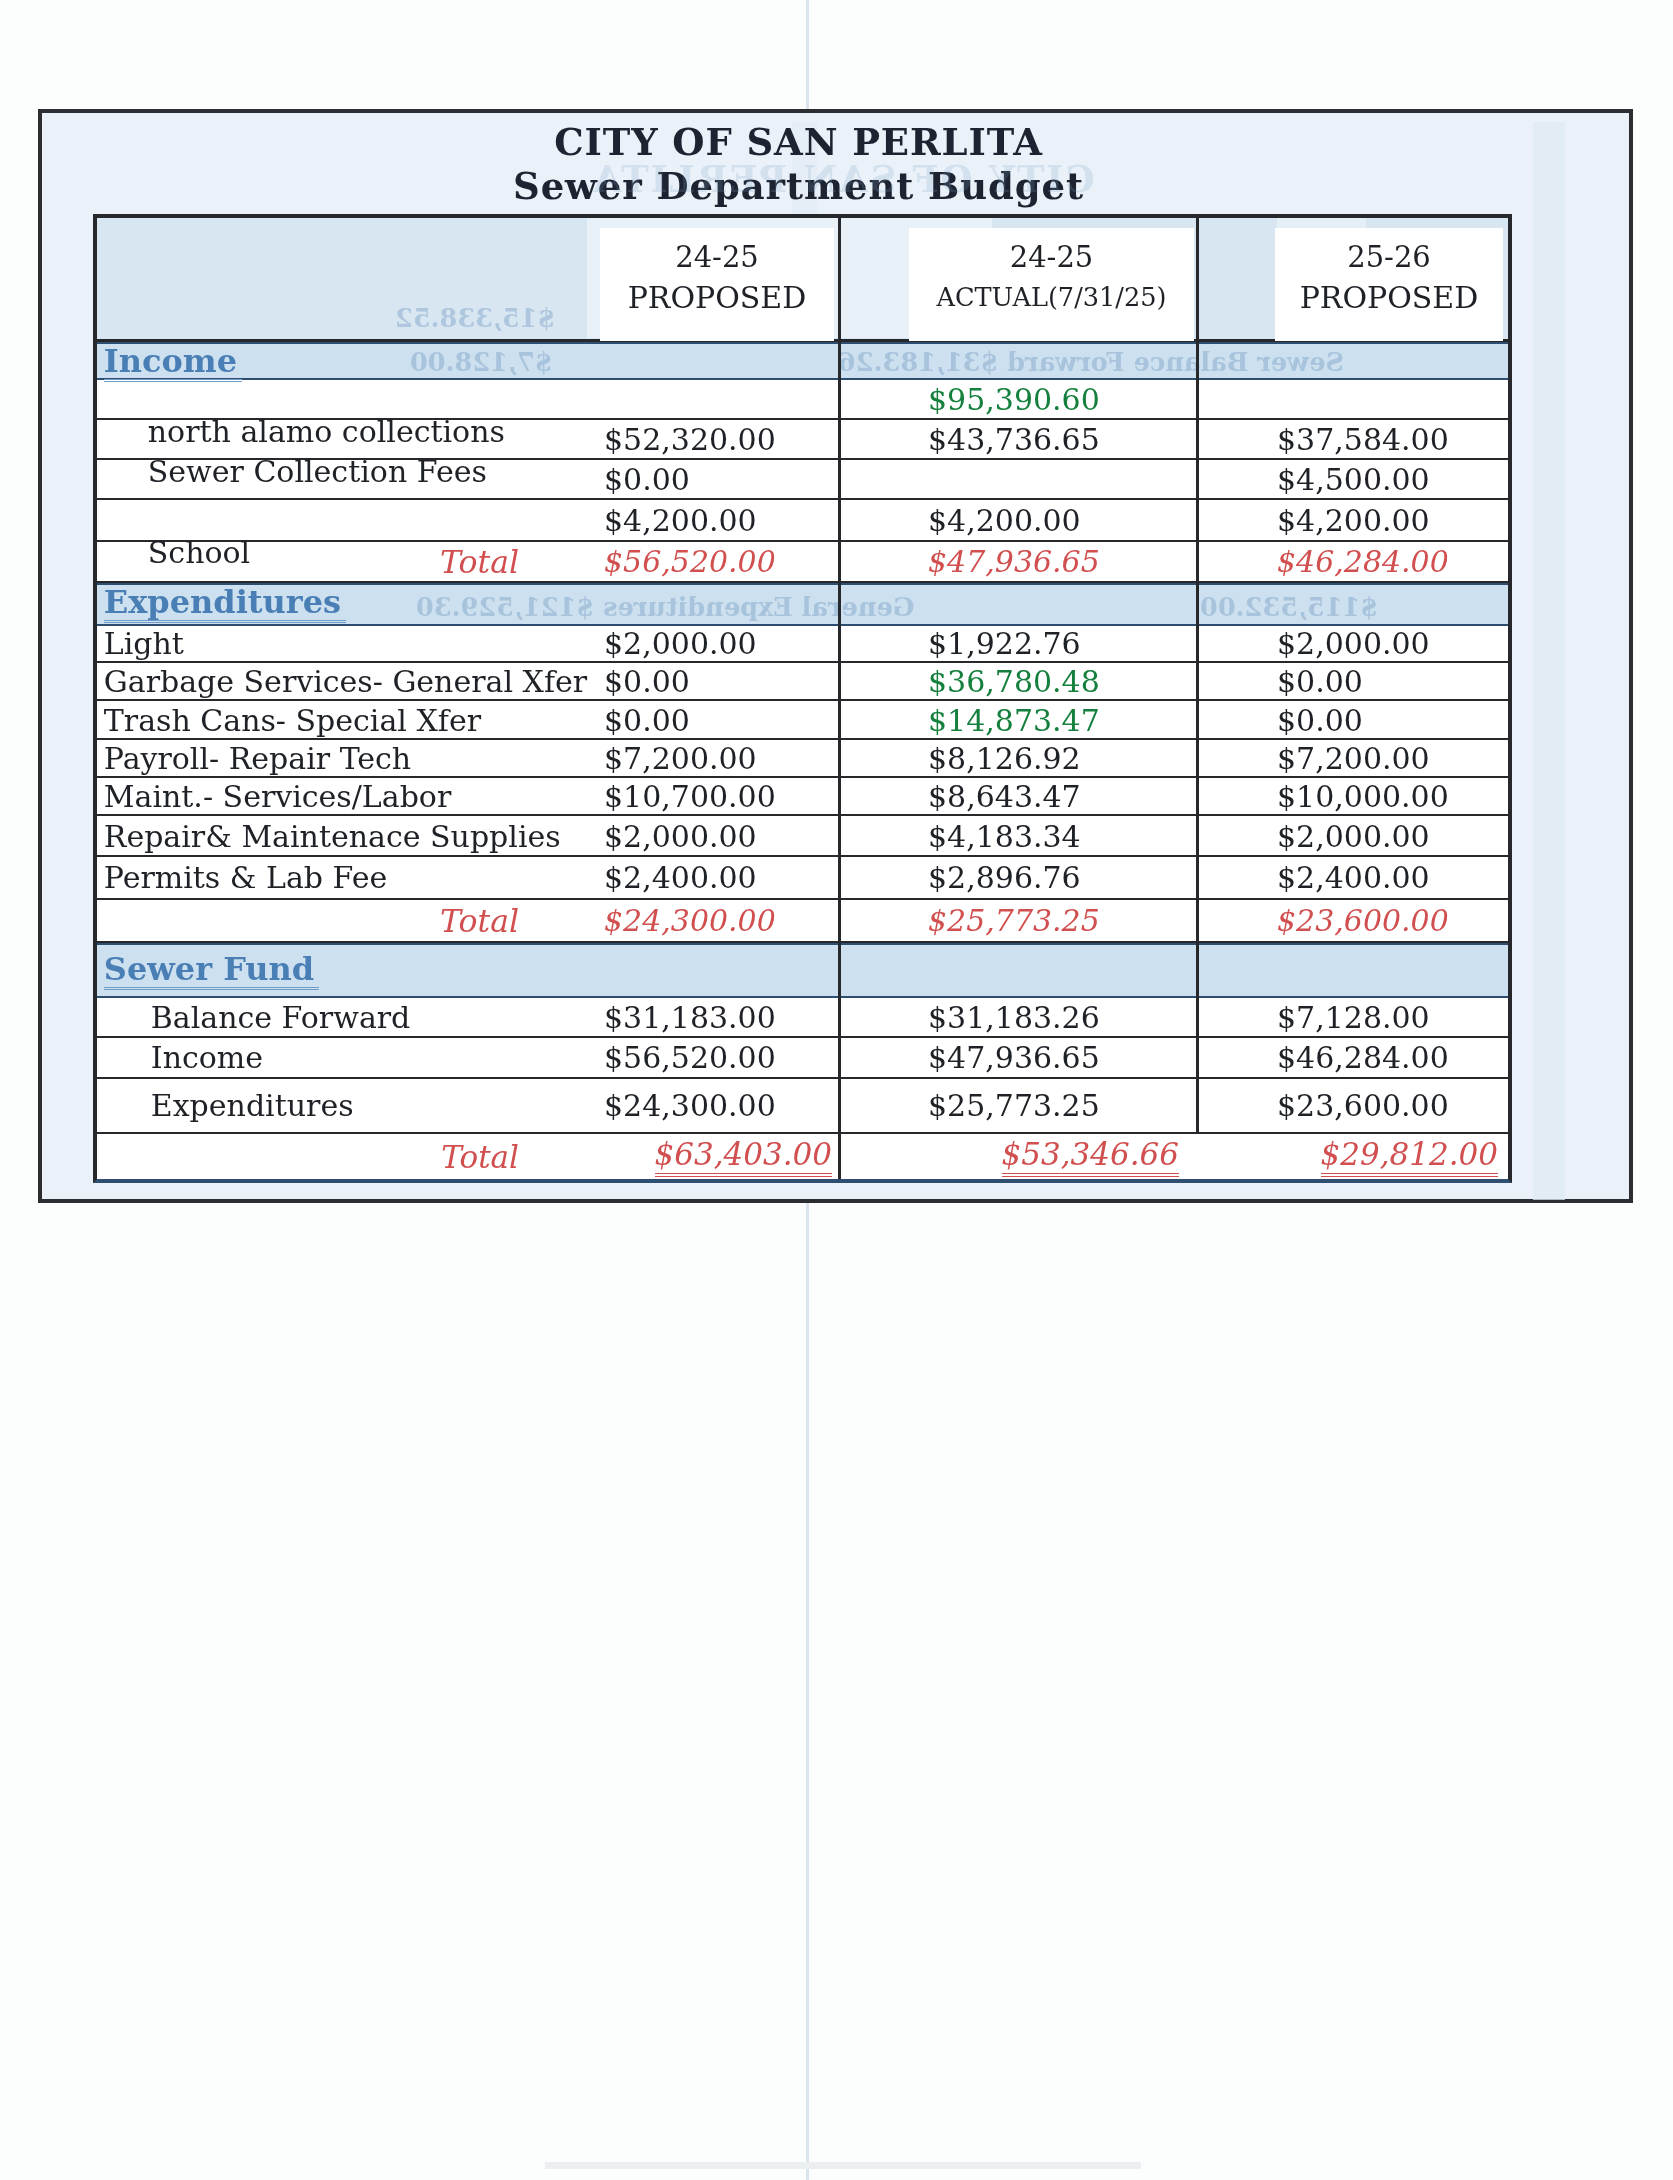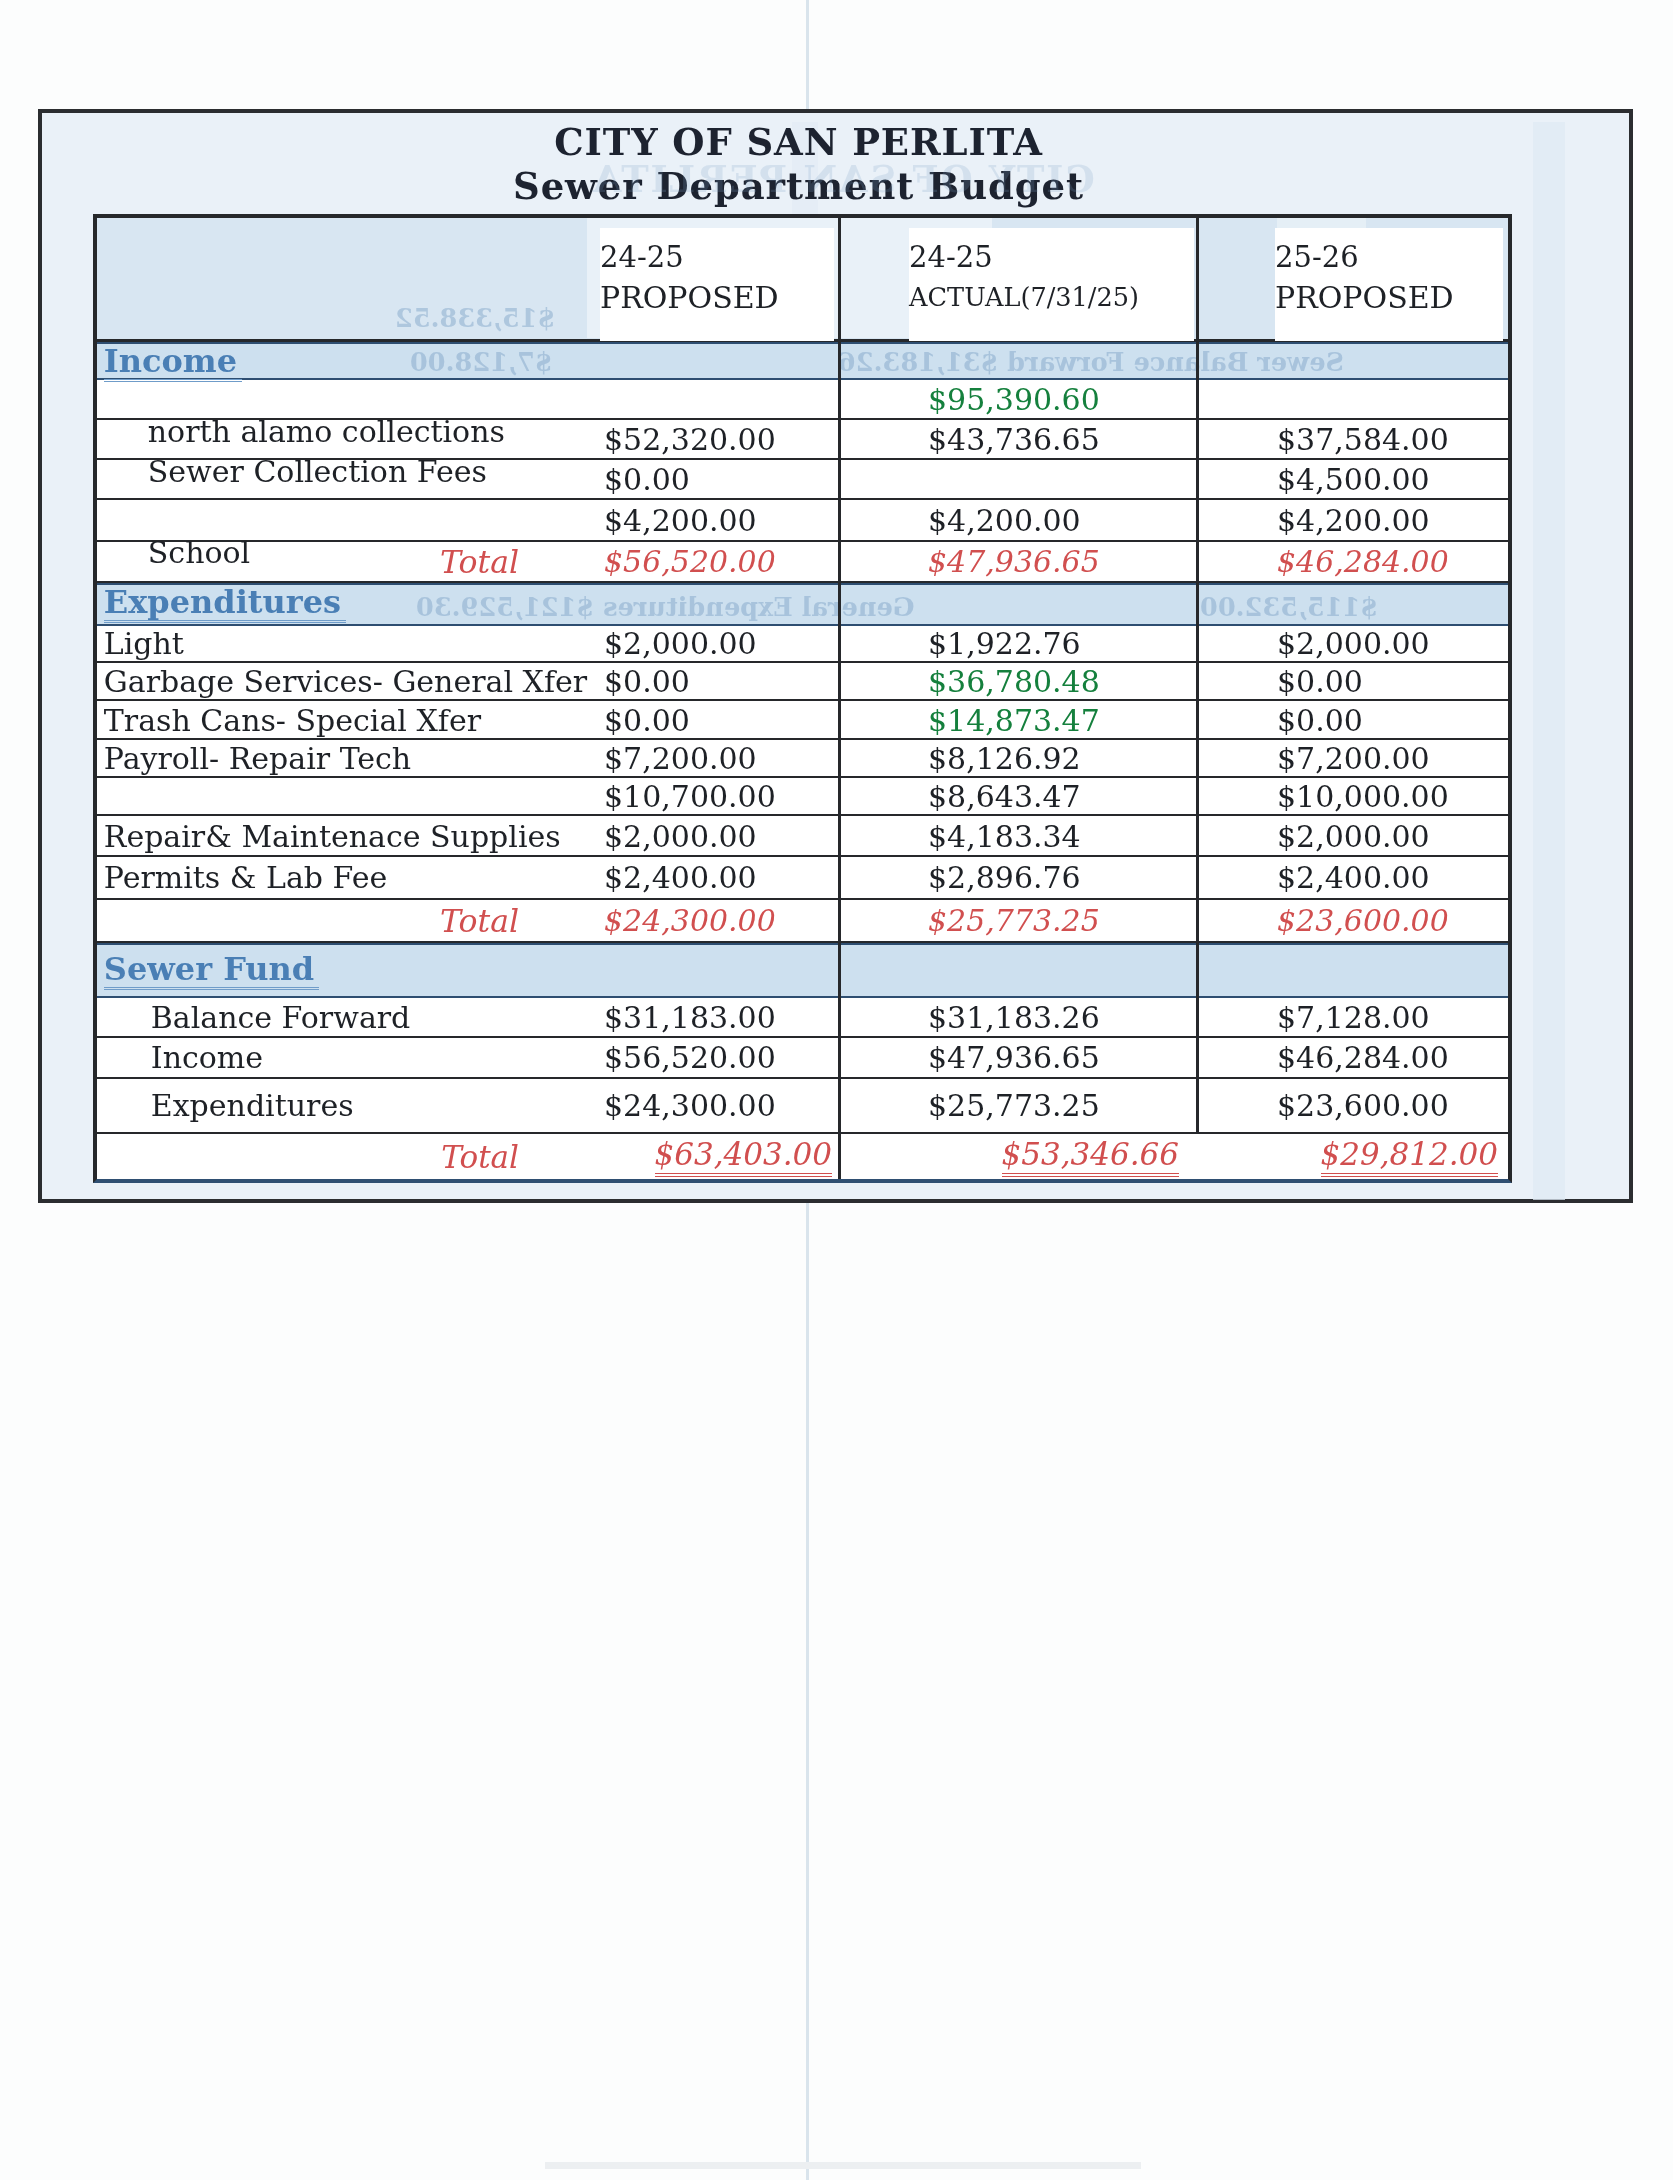--- a/index.html
+++ b/index.html
@@ -31,21 +31,21 @@
   .table{
     position:absolute;left:51px;top:101px;width:1411px;height:961px;
     border:4.3px solid #26282b;border-bottom:4.3px solid #2f4f72;box-sizing:content-box;
     background:#ffffff;
   }
   .vline{position:absolute;width:3.4px;background:#26282b;z-index:6;}
   .row{position:absolute;left:0;width:1411px;background:#ffffff;box-sizing:border-box;
        border-bottom:2.6px solid #26282b;}
   .hdr{position:absolute;left:0;top:0;width:1411px;height:124px;background:#d8e6f2;
        border-bottom:3.4px solid #26282b;box-sizing:border-box;}
-  .hbox{position:absolute;background:#ffffff;top:10.2px;height:113px;text-align:left;z-index:3;}
+  .hbox{position:absolute;background:#ffffff;top:10.2px;height:113px;text-align:center;z-index:3;}
   .hyear{font-size:29px;line-height:44px;padding-top:6.8px;}
   .hlabel{font-size:30px;line-height:37px;}
   .hlabel.small{font-size:25.6px;}
   .band{position:absolute;left:0;width:1411px;background:#cde0ef;
         border-top:2.6px solid #2e4e71;border-bottom:2.6px solid #2e4e71;box-sizing:border-box;z-index:2;}
   .band-label{display:inline-block;margin-left:6.8px;font-weight:bold;font-size:32px;
         color:#4a7fb5;line-height:34px;border-bottom:3.4px double #6f9cc9;padding:0 5.1px 0.9px 0;}
   .cell{position:absolute;top:0;height:100%;font-size:30px;display:flex;align-items:center;z-index:4;}
   .lbl{left:6.8px;width:490px;}
   .lbl.indent{padding-left:44px;margin-top:32px;}
@@ -160,20 +160,21 @@
       <div class="cell c2 muted">$14,873.47</div>
       <div class="cell c3">$0.00</div>
     </div>
     <div class="row" style="top:522px;height:38px;">
       <div class="cell lbl">Payroll- Repair Tech</div>
       <div class="cell c1">$7,200.00</div>
       <div class="cell c2">$8,126.92</div>
       <div class="cell c3">$7,200.00</div>
     </div>
     <div class="row" style="top:560px;height:38px;">
+      <div class="cell lbl">Maint.-  Services/Labor</div>
       <div class="cell c1">$10,700.00</div>
       <div class="cell c2">$8,643.47</div>
       <div class="cell c3">$10,000.00</div>
     </div>
     <div class="row" style="top:599px;height:40px;">
       <div class="cell lbl">Repair&amp; Maintenace Supplies</div>
       <div class="cell c1">$2,000.00</div>
       <div class="cell c2">$4,183.34</div>
       <div class="cell c3">$2,000.00</div>
     </div>

